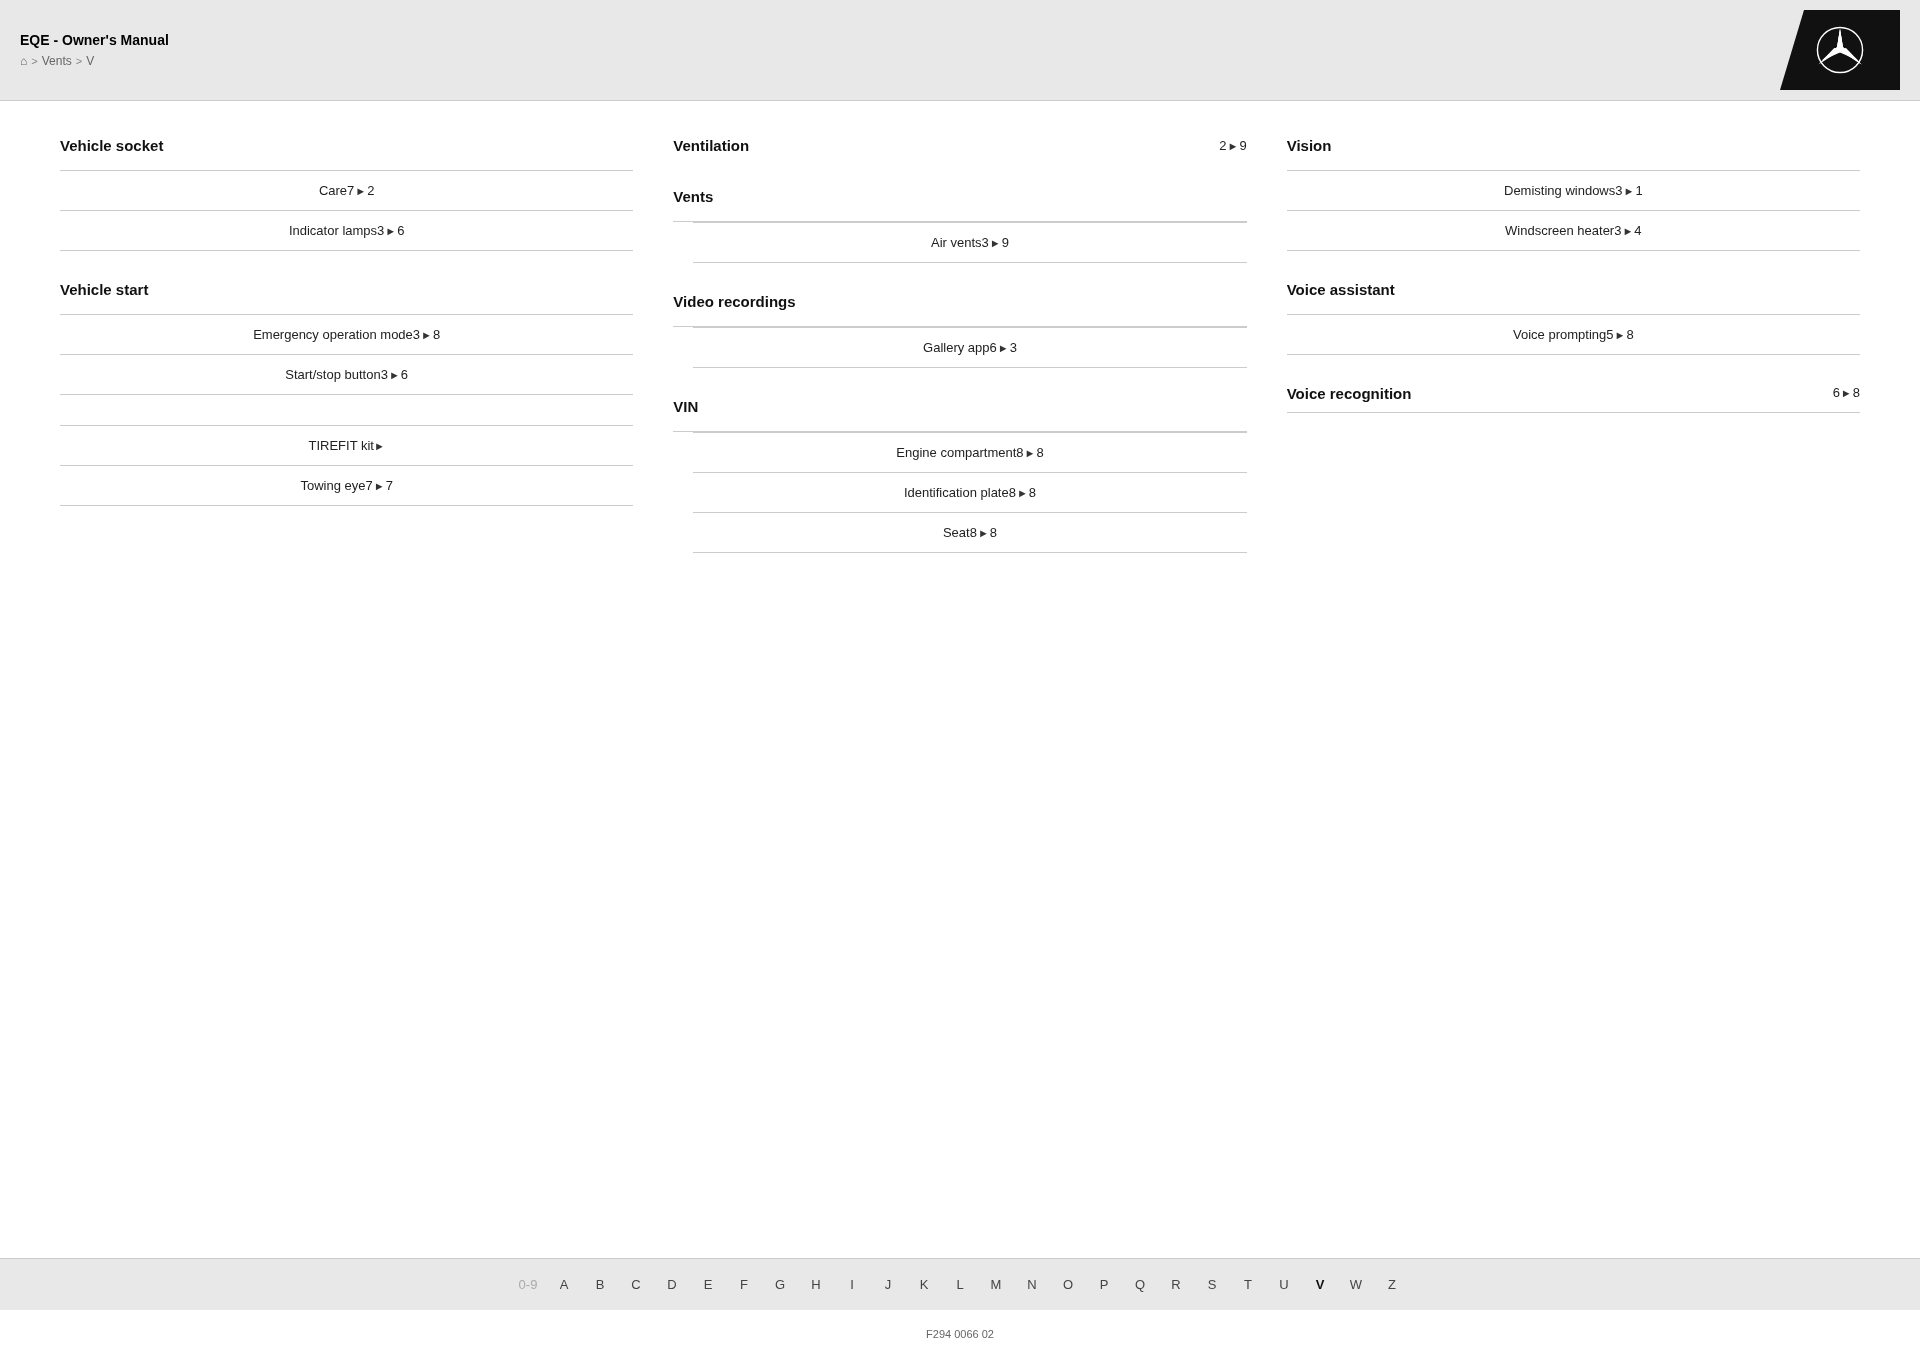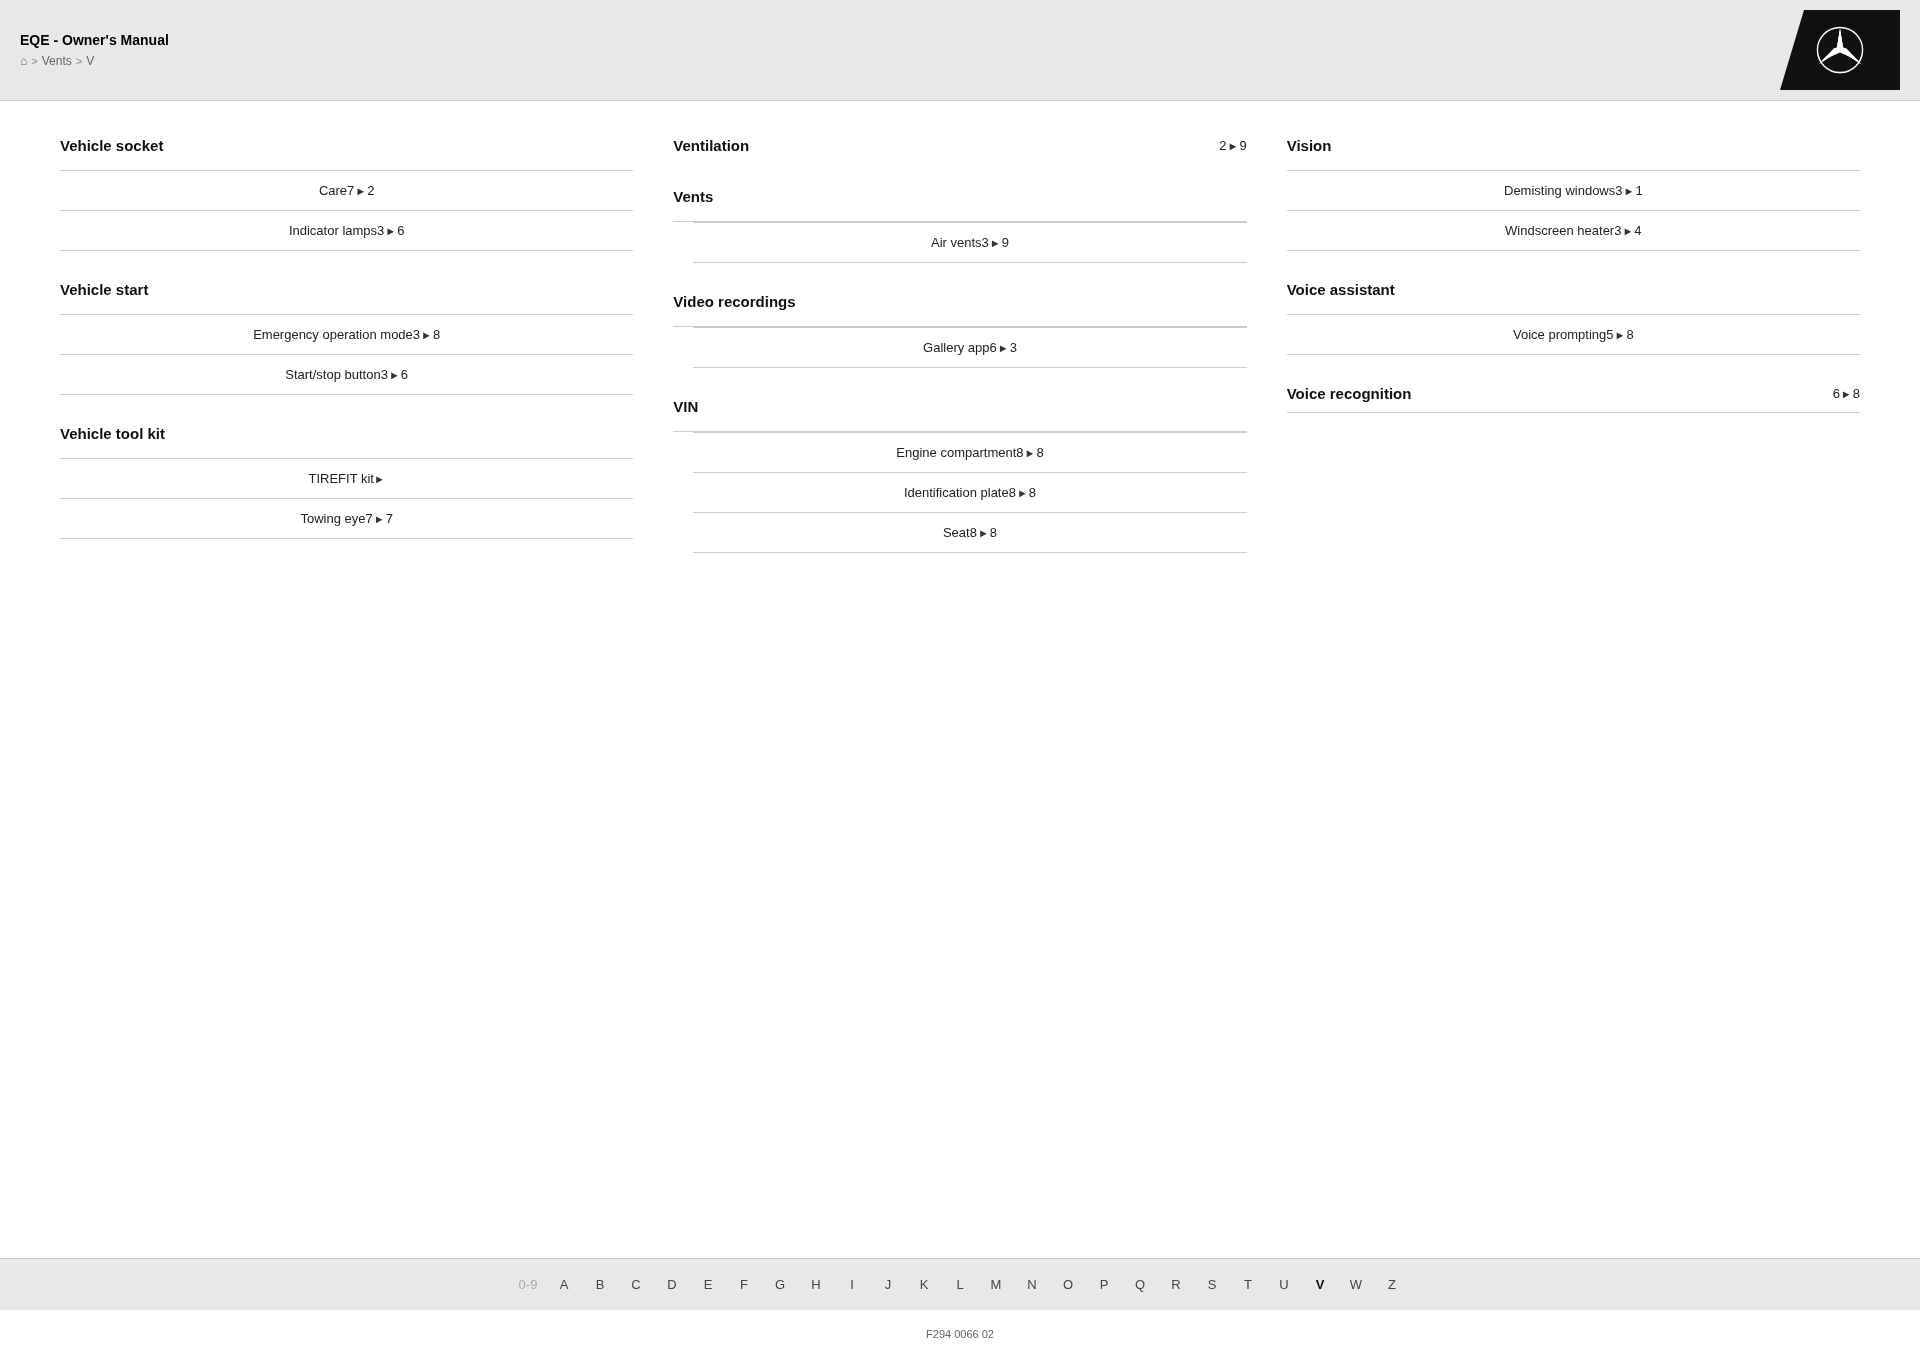--- a/index.html
+++ b/index.html
@@ -226,21 +226,20 @@
             <span class="item-page">3<span class="arrow-icon">►</span>8</span>
           </div>
           <div class="item-row">
             <span class="item-label">Start/stop button</span>
             <span class="item-page">3<span class="arrow-icon">►</span>6</span>
           </div>
         </div>
       </div>
 
       <div class="index-section">
-        <div class="section-title">Vehicle tool kit</div>
         <div class="section-items">
           <div class="item-row">
             <span class="item-label">TIREFIT kit</span>
             <span class="item-page">
                 <span class="arrow-icon">►</span>
               </span>
           </div>
           <div class="item-row">
             <span class="item-label">Towing eye</span>
             <span class="item-page">7<span class="arrow-icon">►</span>7</span>
@@ -325,21 +324,21 @@
         <div class="section-title">Voice assistant</div>
         <div class="section-items">
           <div class="item-row">
             <span class="item-label">Voice prompting</span>
             <span class="item-page">5<span class="arrow-icon">►</span>8</span>
           </div>
         </div>
       </div>
 
       <div class="index-section">
-        <div class="section-title" style="display:flex; justify-content:space-between; align-items:center; border-bottom: 1px solid #ccc; padding-bottom: 10px;">
+        <div class="section-title" style="display:flex; justify-content:space-between; align-items:flex-start; border-bottom: 1px solid #ccc; padding-bottom: 10px;">
           <span>Voice recognition</span>
           <span class="item-page" style="font-weight:normal; font-size:13px;">6<span class="arrow-icon">►</span>8</span>
         </div>
       </div>
 
     </div>
 
   </div>
 </main>
 

